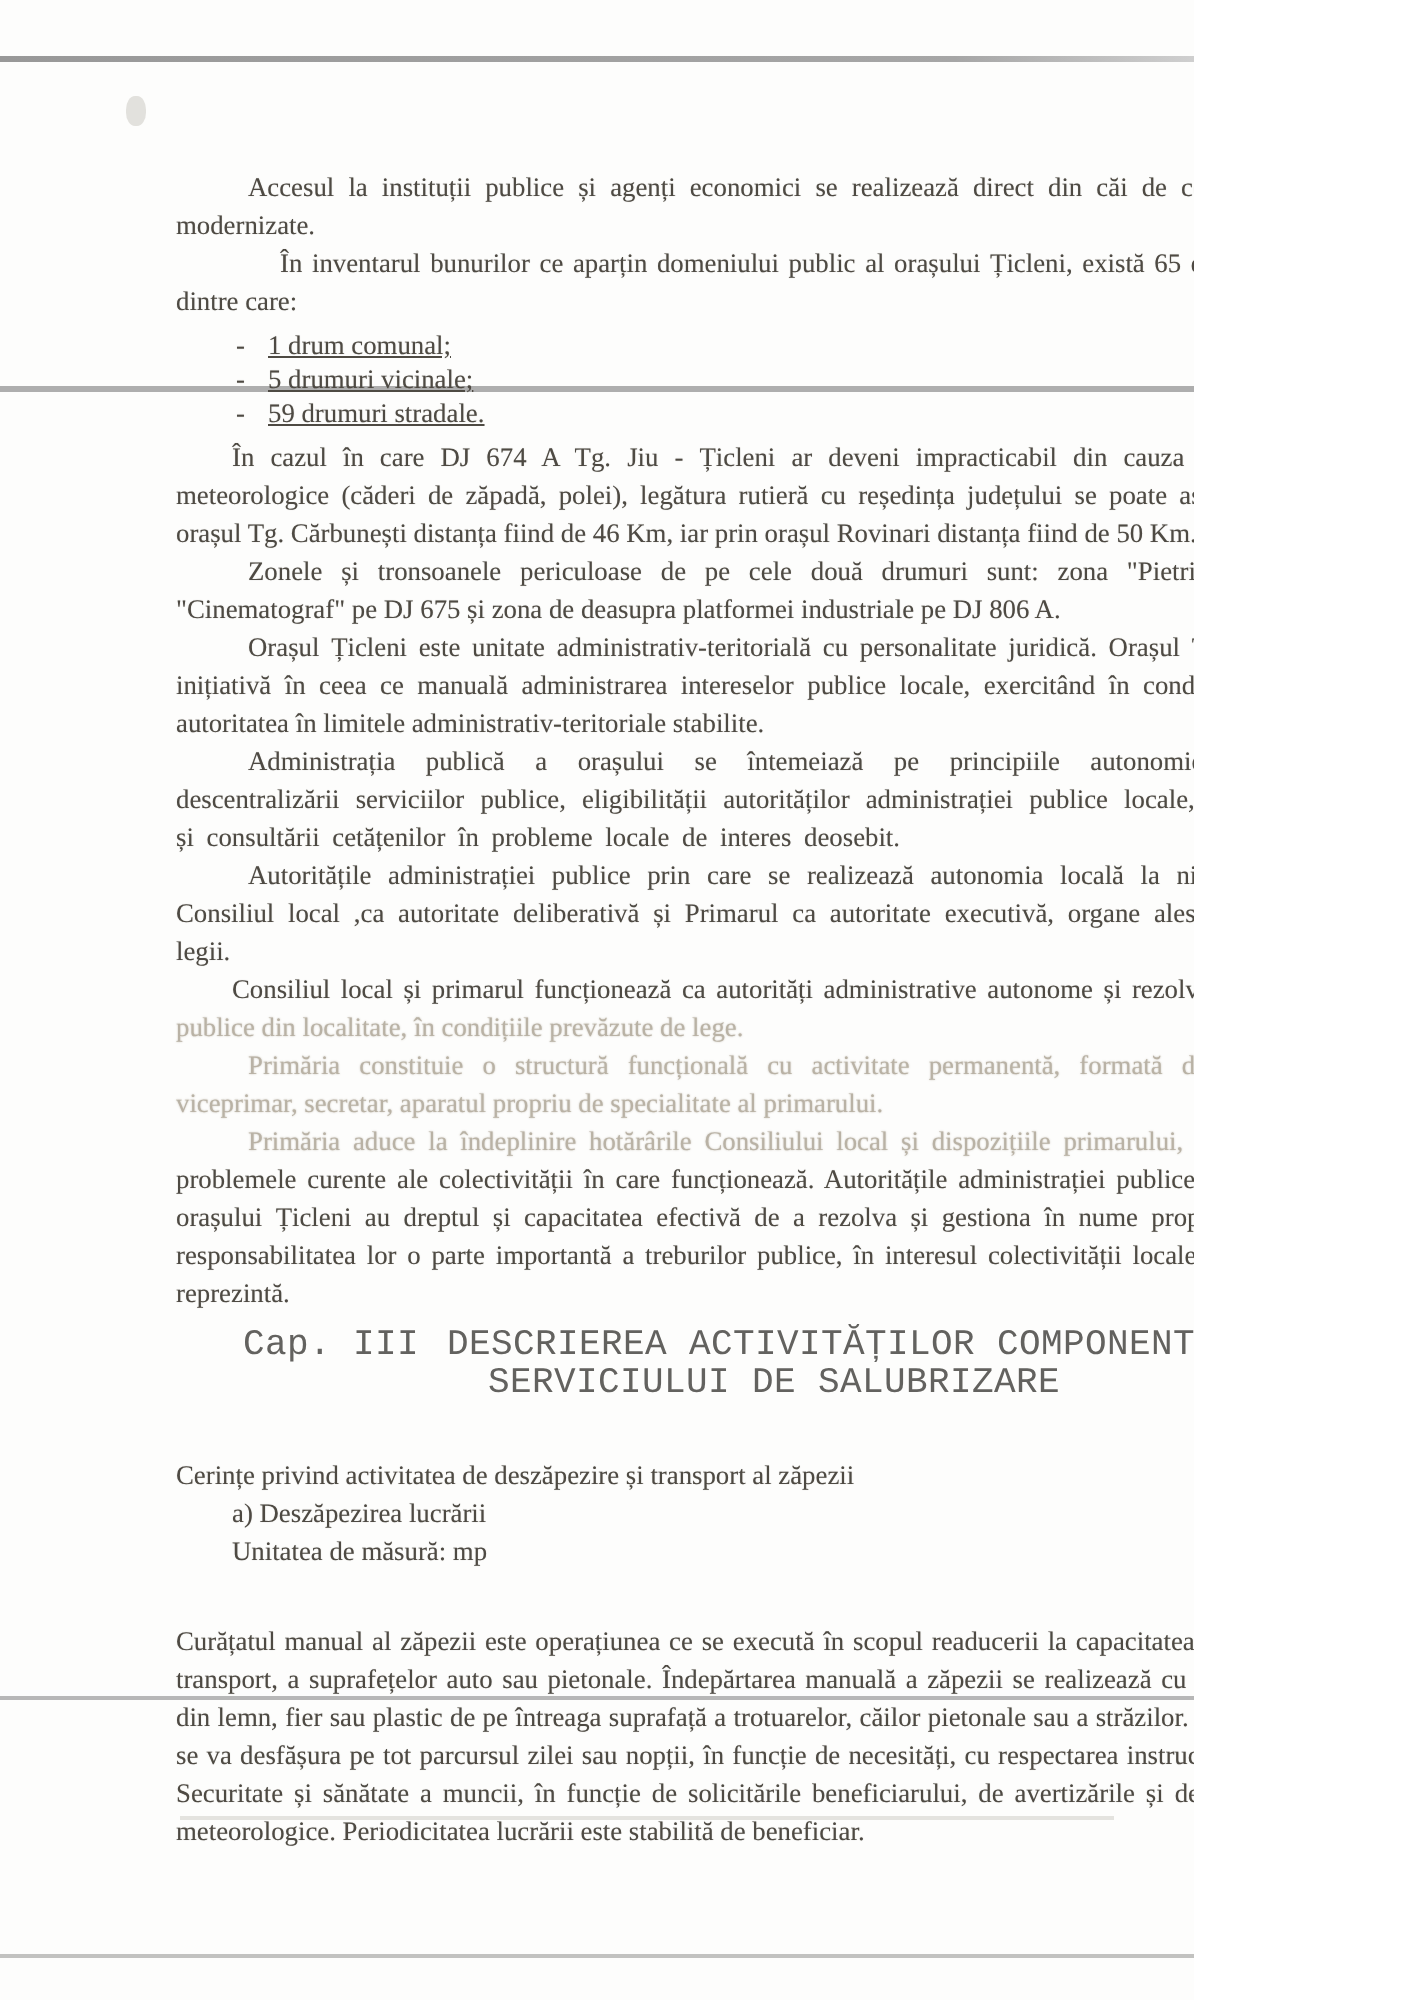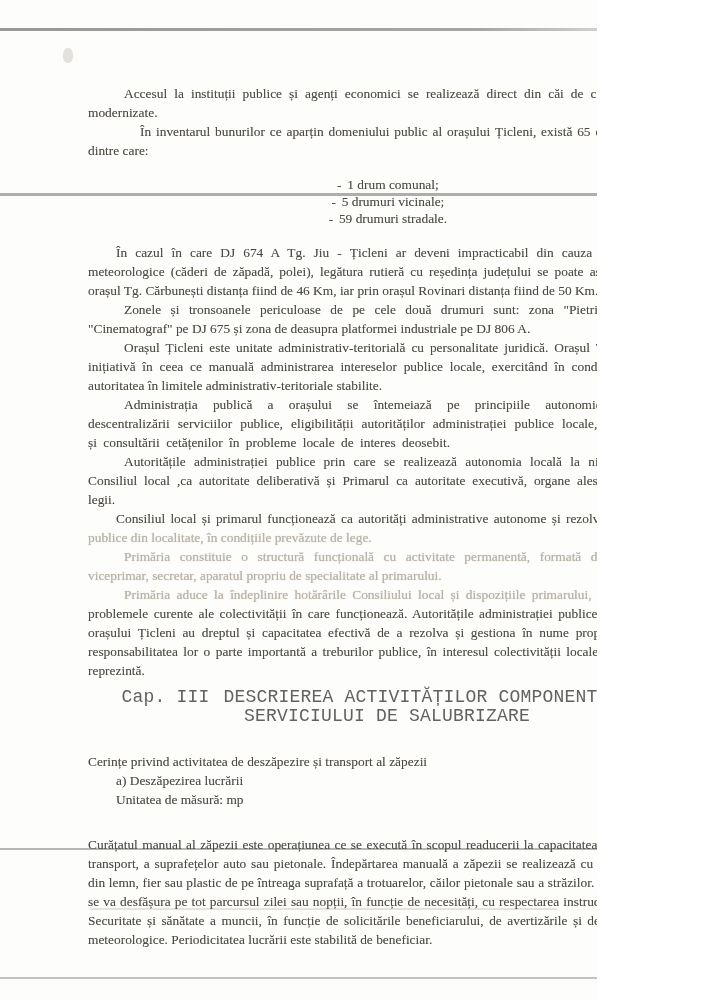--- a/index.html
+++ b/index.html
@@ -30,21 +30,21 @@
     font-size:13.4px;
     line-height:19px;
     text-shadow:0 0 0.5px rgba(78,74,67,.35);
   }
   .p{margin:0;text-align:justify;text-indent:36px;}
   .indent-lg{text-indent:52px;}
   .indent-sm{text-indent:28px;}
   .no-indent{text-indent:0;margin-top:26px;}
   .wide{word-spacing:3px;}
   .faded{color:var(--faded-ink);text-shadow:0 0 1px rgba(185,178,165,.8);}
-  .road-list{margin:16px;padding:0;list-style:none;line-height:17px;text-align:center;}
+  .road-list{margin:4px;padding:0;list-style:none;line-height:17px;text-align:left;text-decoration:underline;}
   .road-list li{margin-left:26px;}
   .dash{display:inline-block;width:16px;}
   .chapter{
     margin:8px 0 12px 30px;
     font-family:Liberation Mono, monospace;
     font-size:18px;
     letter-spacing:.2px;
     color:var(--heading-ink);
     text-align:center;text-indent:0;
     text-shadow:none;

